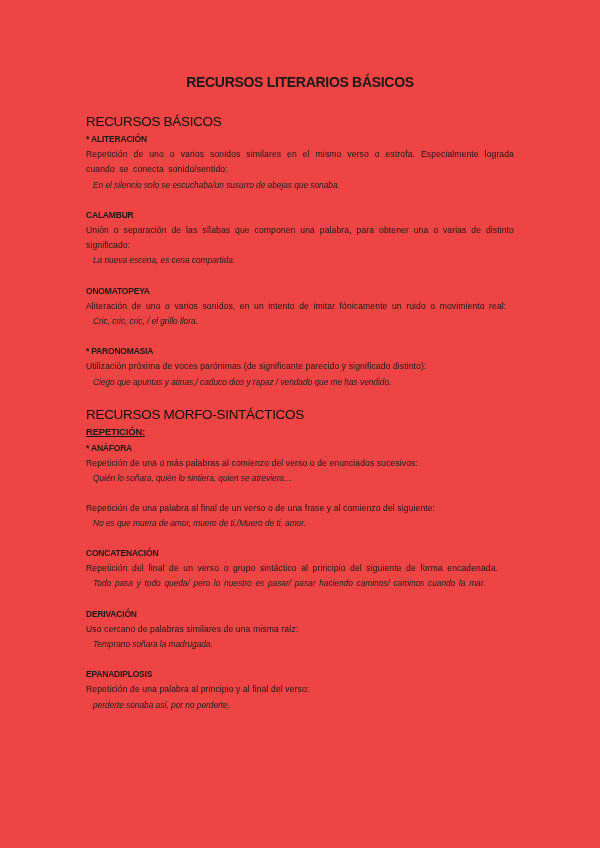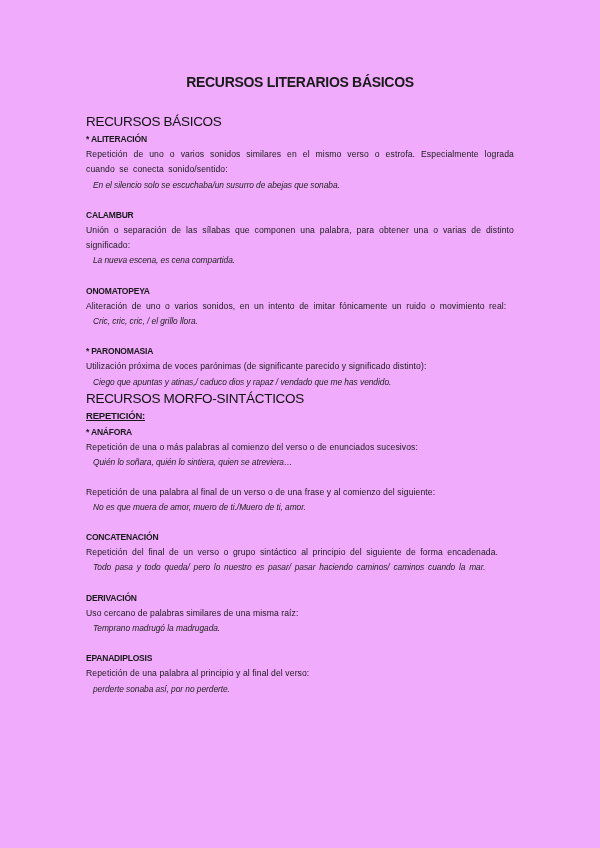--- a/index.html
+++ b/index.html
@@ -1,18 +1,18 @@
 <!DOCTYPE html>
 <html><head>
 <meta charset="utf-8">
 <style>
   html, body { margin: 0; padding: 0; background: #ffffff; }
   body { width: 600px; height: 848px; position: relative; overflow: hidden;
          font-family: "Liberation Sans", sans-serif; color: #1a1a1a; }
-  .page { position: absolute; left: 0; top: 0; width: 600px; height: 848px; background: #f0abfc; }
+  .page { position: absolute; left: 0; top: 0; width: 600px; height: 848px; background: #ef4444; }
   .title { position: absolute; left: 0; width: 600px; top: 74px; text-align: center;
            font-weight: bold; font-size: 14px; letter-spacing: -0.3px; }
   .content { position: absolute; left: 86px; top: 113px; width: 428px; }
   .section-heading { font-size: 13.5px; font-weight: normal; margin: 0; height: 18px; line-height: 18px; letter-spacing: -0.3px; color: #111; }
   .section-heading.morfo { margin-top: 0; }
   .subhead { font-size: 9.5px; font-weight: bold; text-decoration: underline; height: 16px; line-height: 16px; letter-spacing: -0.2px; }
   .entry { margin-bottom: 14px; }
   .entry-name { font-size: 8.5px; font-weight: bold; height: 16px; line-height: 16px; letter-spacing: -0.2px; }
   .entry-desc { font-size: 8.6px; line-height: 15.3px; text-align: justify; text-align-last: left; letter-spacing: 0.1px; }
   .entry-desc.wide { word-spacing: 2px; }
@@ -40,21 +40,21 @@
         <div class="entry-desc wide">Unión o separación de las sílabas que componen una palabra, para obtener una o varias de distinto significado:</div>
         <div class="entry-example">La nueva escena, es cena compartida.</div>
       </div>
 
       <div class="entry">
         <div class="entry-name">ONOMATOPEYA</div>
         <div class="entry-desc wide">Aliteración de uno o varios sonidos, en un intento de imitar fónicamente un ruido o movimiento real:</div>
         <div class="entry-example">Cric, cric, cric, /  el grillo llora.</div>
       </div>
 
-      <div class="entry" style="margin-bottom:0">
+      <div class="entry" style="margin-bottom:16px">
         <div class="entry-name">* PARONOMASIA</div>
         <div class="entry-desc">Utilización próxima de voces parónimas (de significante parecido y significado distinto):</div>
         <div class="entry-example">Ciego que apuntas y atinas,/ caduco dios y rapaz /  vendado que me has vendido.</div>
       </div>
     </div>
 
     <div>
       <div class="section-heading morfo">RECURSOS MORFO-SINTÁCTICOS</div>
       <div class="subhead">REPETICIÓN:</div>
 
@@ -71,21 +71,21 @@
 
       <div class="entry">
         <div class="entry-name">CONCATENACIÓN</div>
         <div class="entry-desc wide">Repetición del final de un verso o grupo  sintáctico al principio del siguiente de forma encadenada.</div>
         <div class="entry-example" style="padding-left:0;text-indent:7px;text-align:justify;word-spacing:1.5px">Todo pasa y todo queda/  pero lo nuestro es pasar/  pasar haciendo caminos/ caminos cuando la mar.</div>
       </div>
 
       <div class="entry">
         <div class="entry-name">DERIVACIÓN</div>
         <div class="entry-desc">Uso cercano de palabras similares de una misma raíz:</div>
-        <div class="entry-example">Temprano madrugó la madrugada.</div>
+        <div class="entry-example">Temprano soñara la madrugada.</div>
       </div>
 
       <div class="entry">
         <div class="entry-name">EPANADIPLOSIS</div>
         <div class="entry-desc">Repetición de una palabra al principio y al final del verso:</div>
         <div class="entry-example">perderte sonaba así, por no perderte.</div>
       </div>
     </div>
 
   </div>

